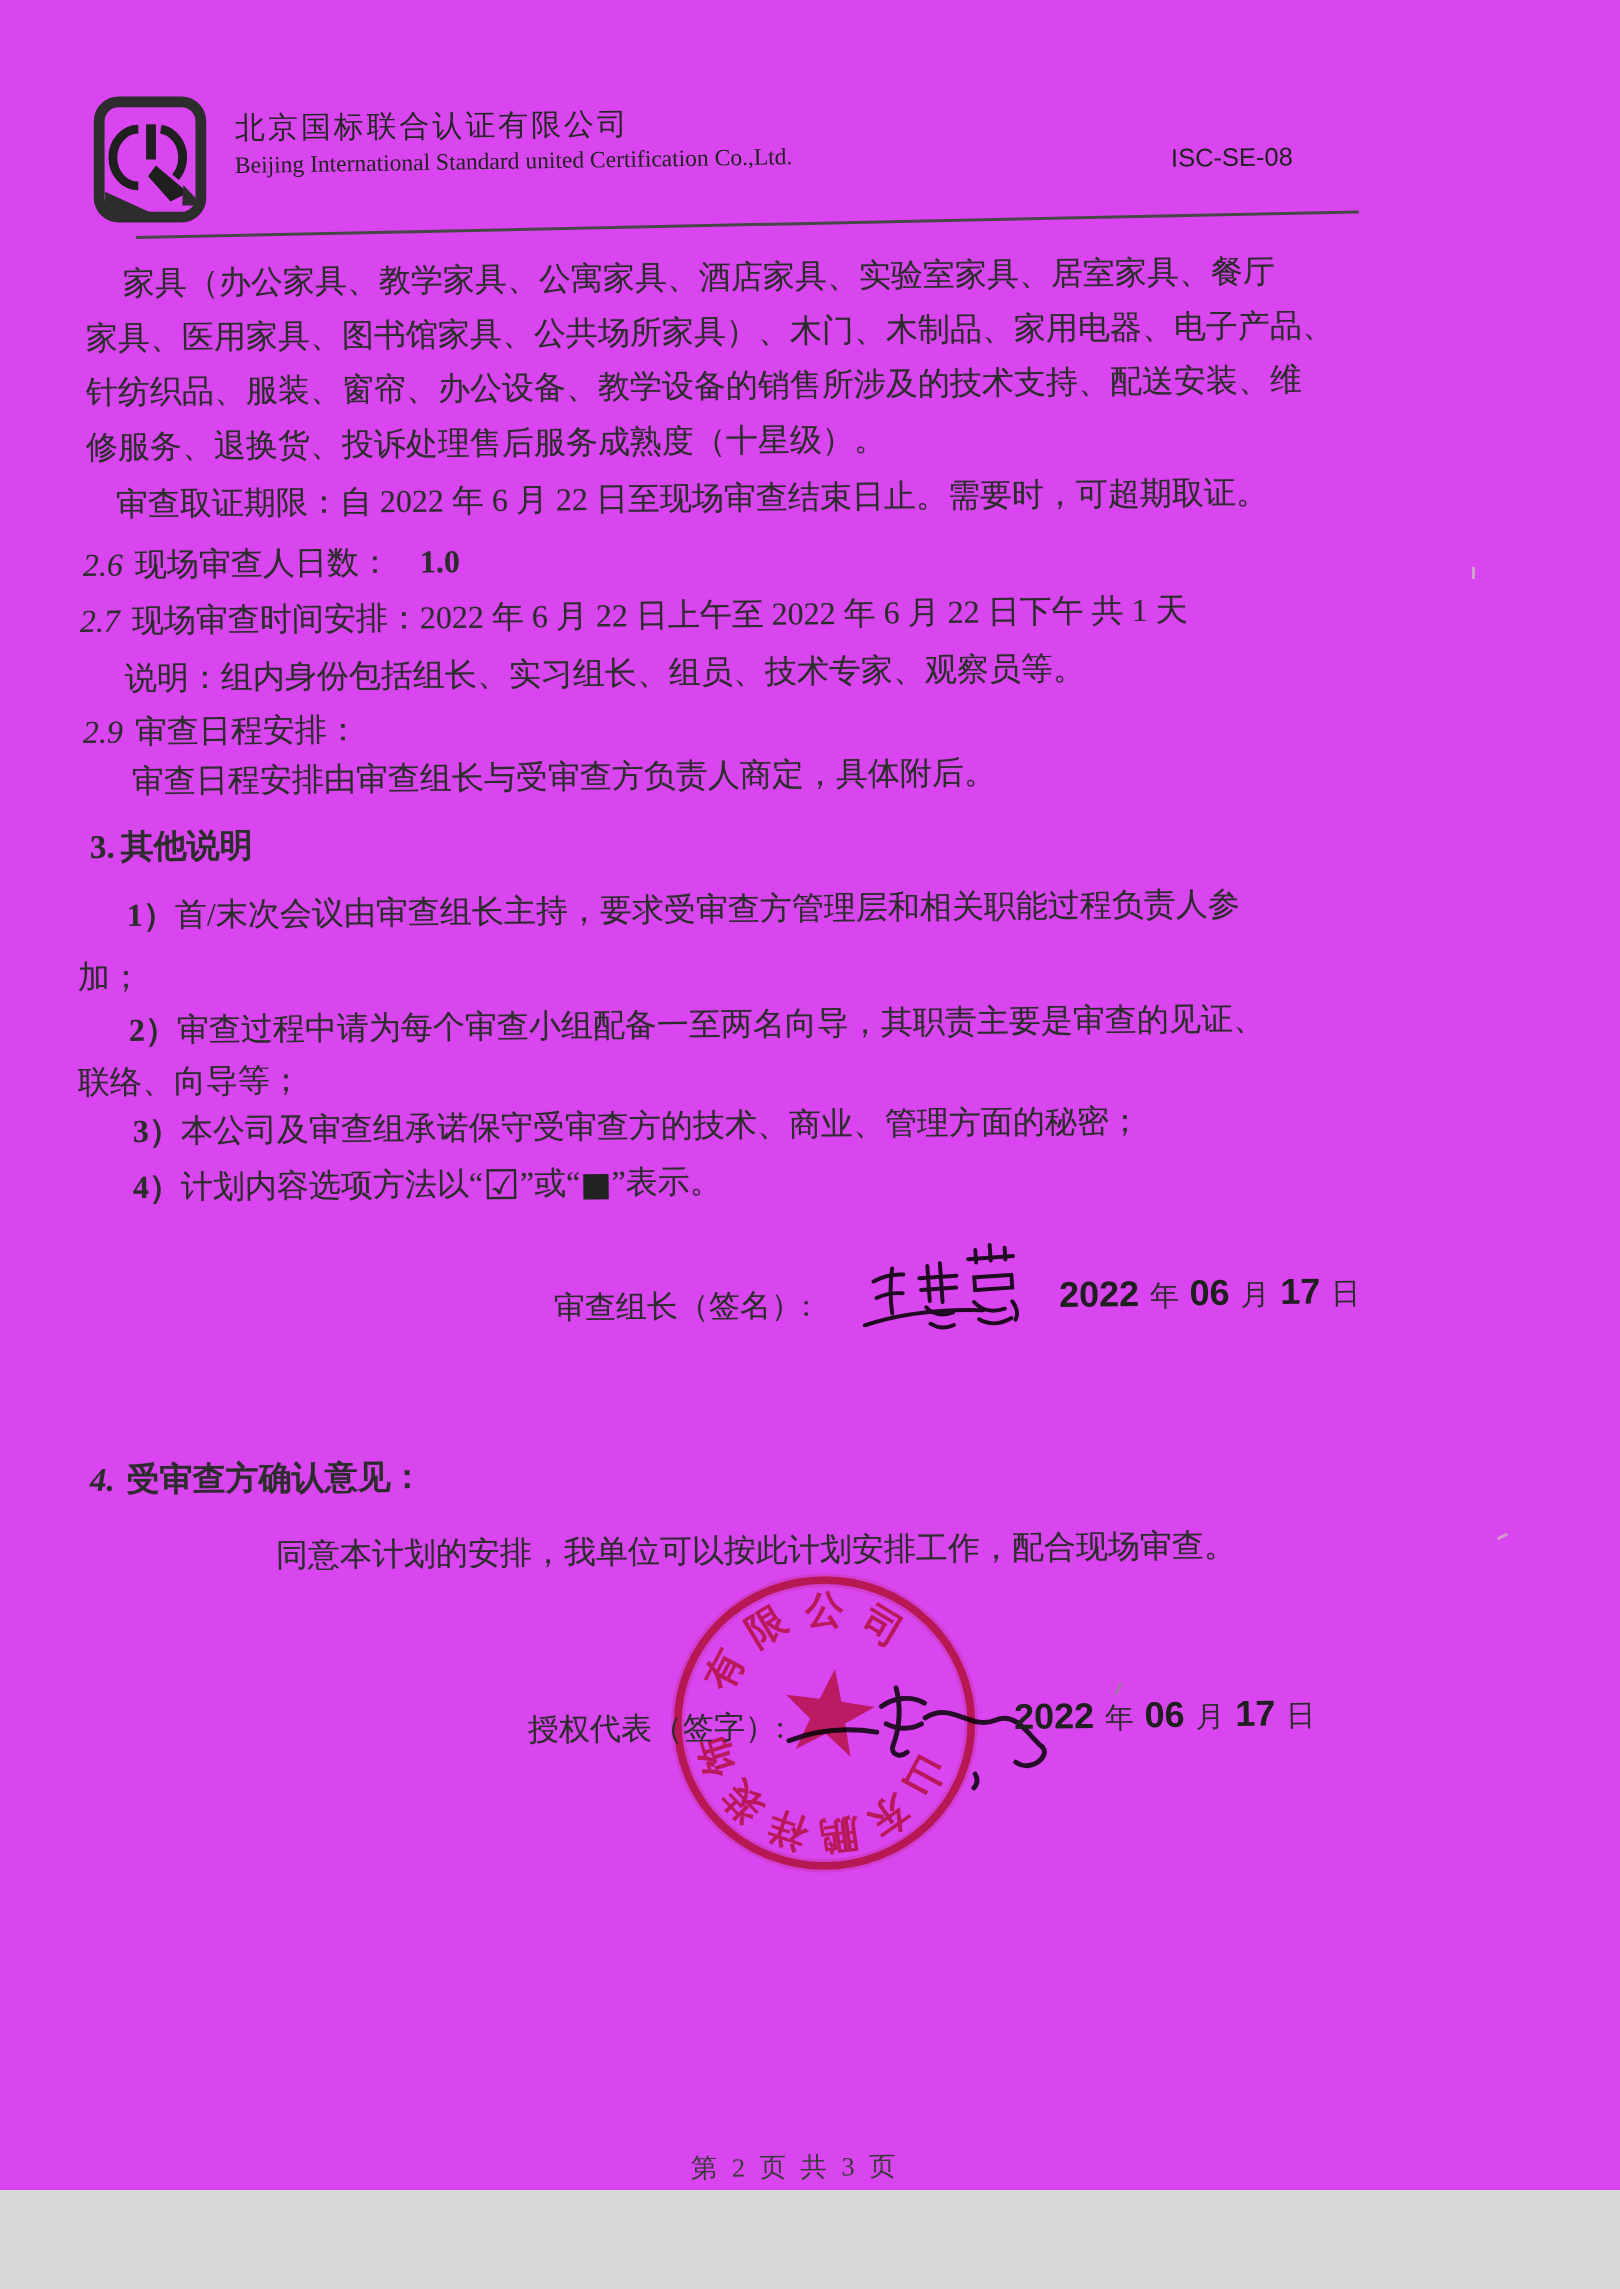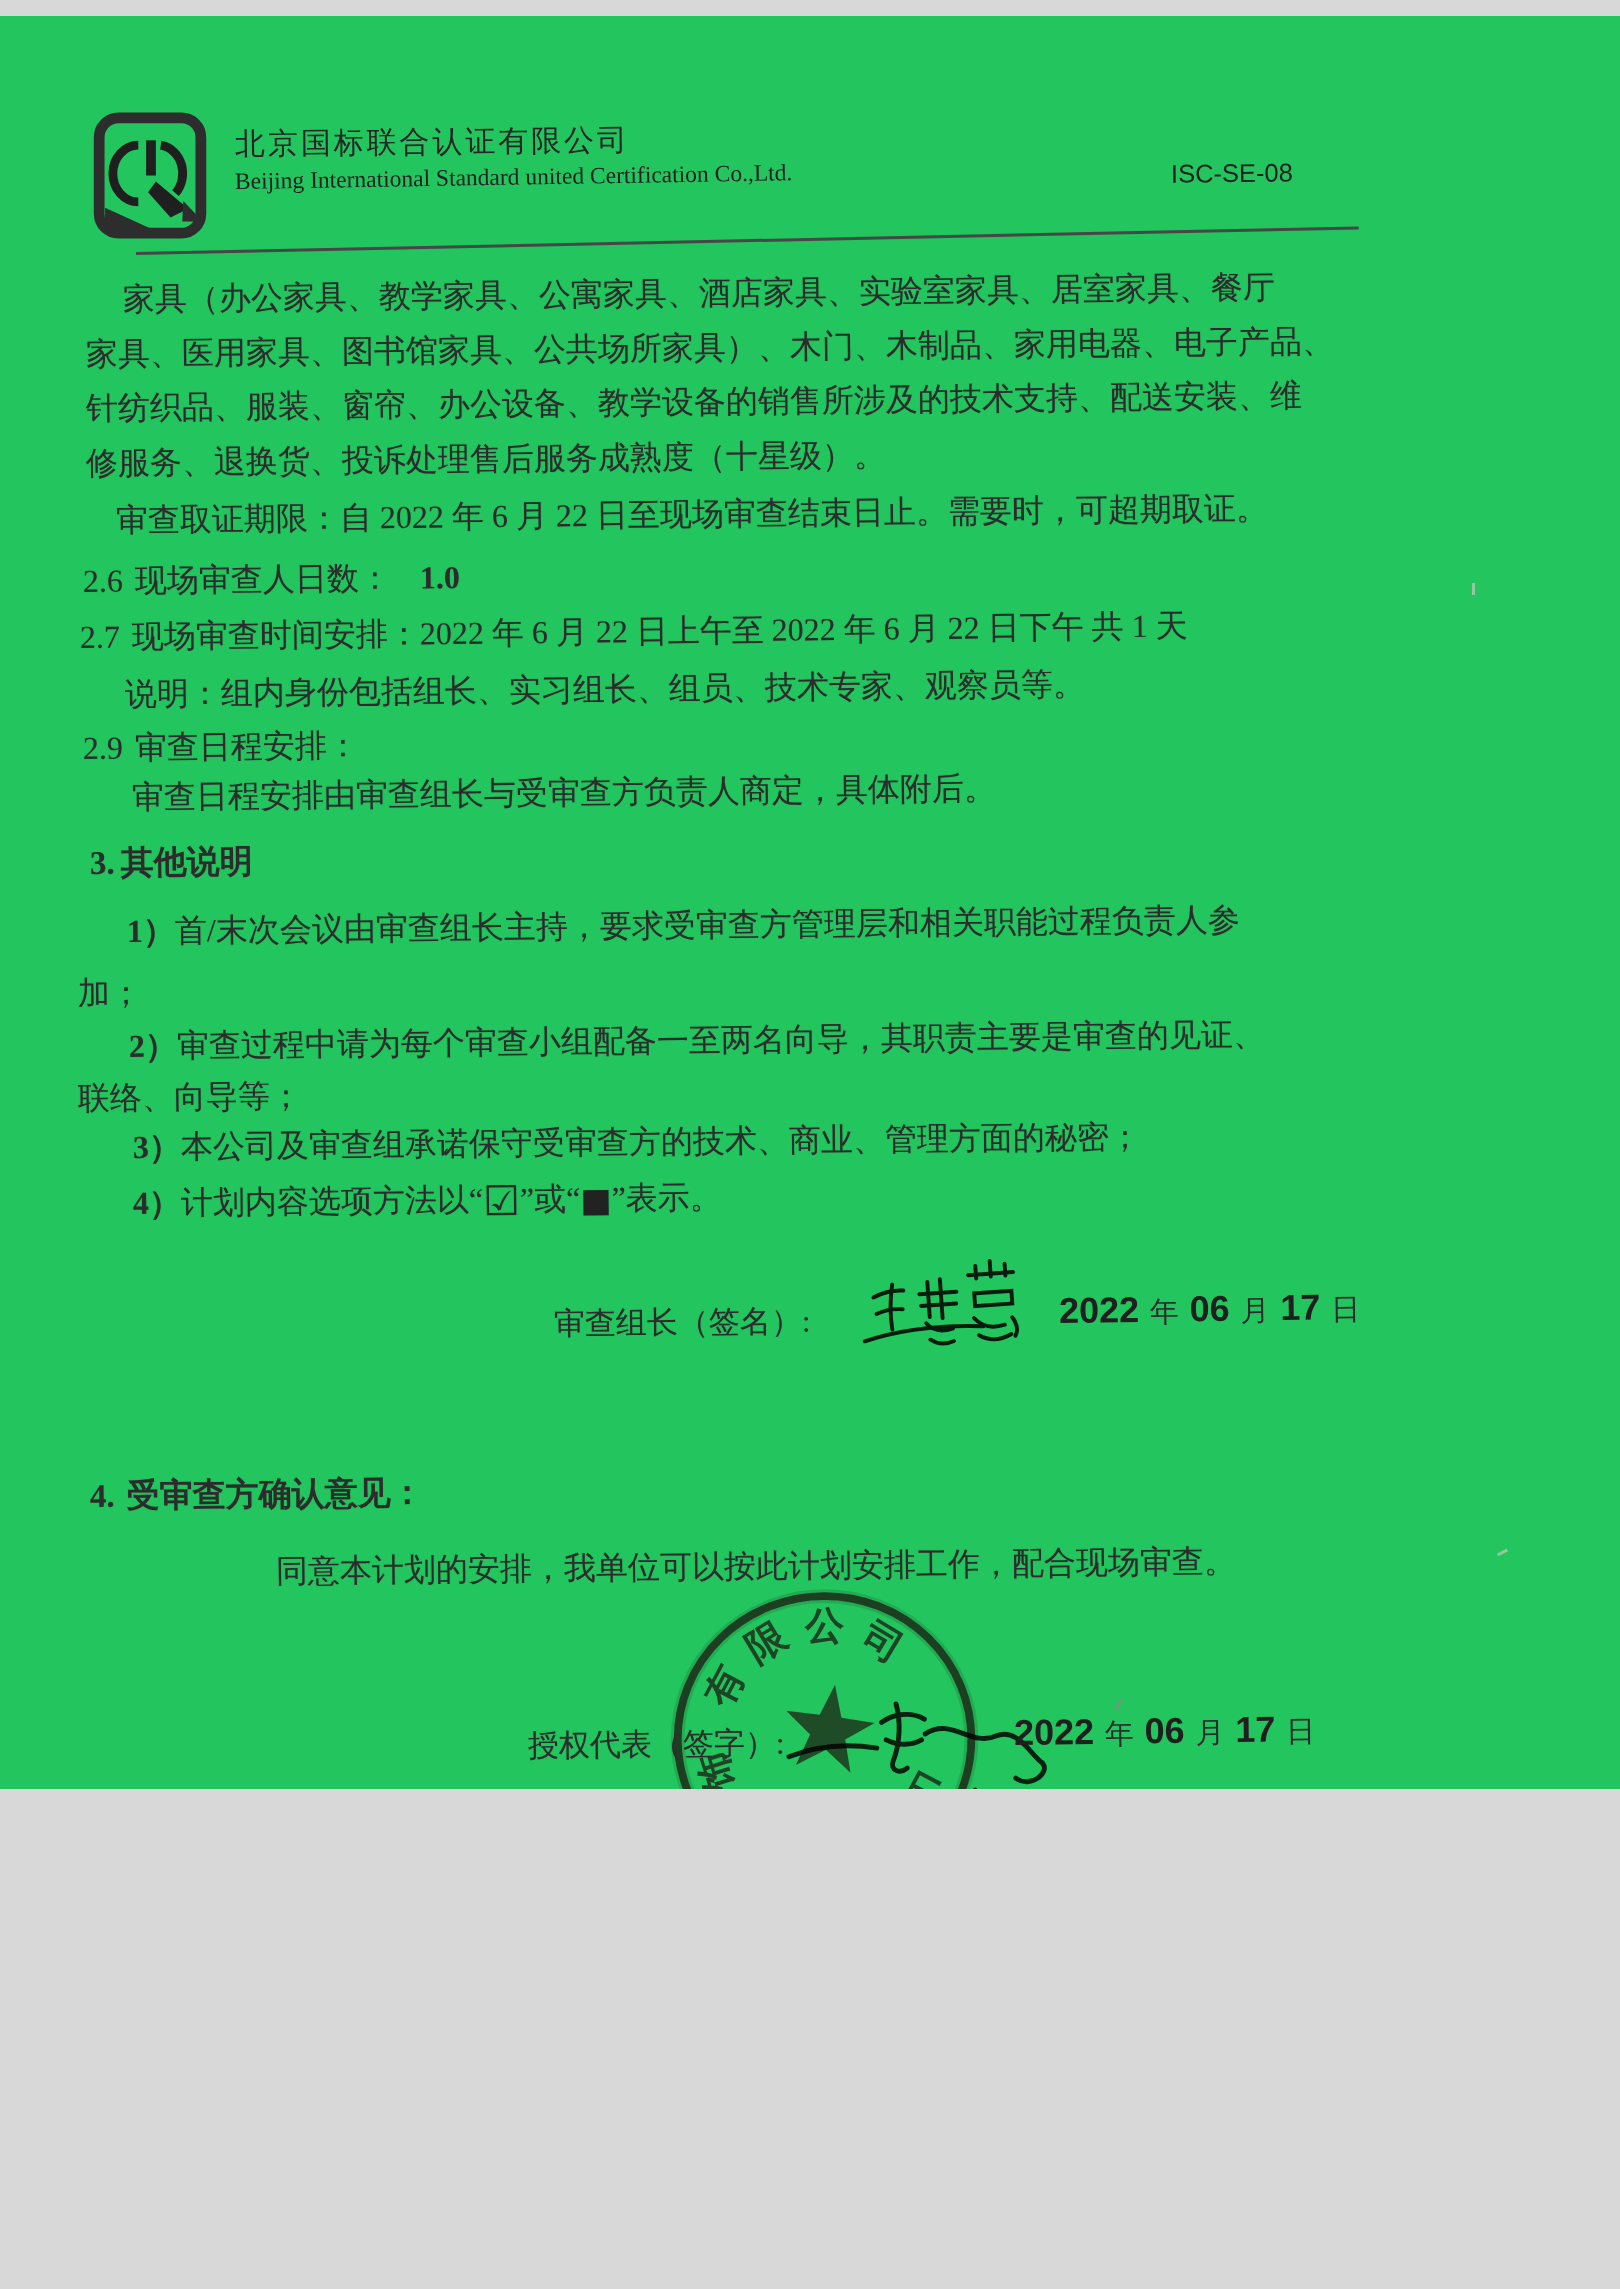--- a/index.html
+++ b/index.html
@@ -1,21 +1,21 @@
 <!DOCTYPE html>
 <html><head>
 <meta charset="utf-8">
 <style>
   html,body{margin:0;padding:0;background:#d8d8d8;}
-  .page{position:relative;width:1620px;height:1773px;margin:16px auto;background:#22c55e;overflow:hidden;
+  .page{position:relative;width:1620px;height:2190px;margin:0 auto;background:#d946ef;overflow:hidden;
         font-family:"Liberation Serif","DejaVu Serif",serif;color:#2c2c2c;}
   .ln{position:absolute;white-space:nowrap;font-size:32px;line-height:1;color:#2c2c2c;
       transform:rotate(-0.6deg);transform-origin:0 50%;text-shadow:0 0 1px rgba(45,45,45,.28);}
   .lead{font-weight:700;}
-  .mr{margin-right:11.8px;}
+  .mr{margin-right:11.8px;font-style:italic;}
   .mr6{margin-right:5.9px;}
   .ml28{margin-left:29px;font-weight:bold;}
   .sec{font-size:33px;}
   .sym-check{font-family:"DejaVu Sans",sans-serif;font-size:41px;vertical-align:-4.9px;color:#2a2a2a;}
   .sym-fill{font-family:"DejaVu Sans",sans-serif;font-size:33px;vertical-align:-2px;color:#222;}
   
   .h-cn{position:absolute;left:235px;top:108px;font-size:30px;letter-spacing:2.9px;color:#262626;
         transform:rotate(-0.6deg);transform-origin:0 50%;}
   .h-en{position:absolute;left:235px;top:152px;font-size:23.5px;color:#222;
         transform:rotate(-0.9deg);transform-origin:0 50%;}

